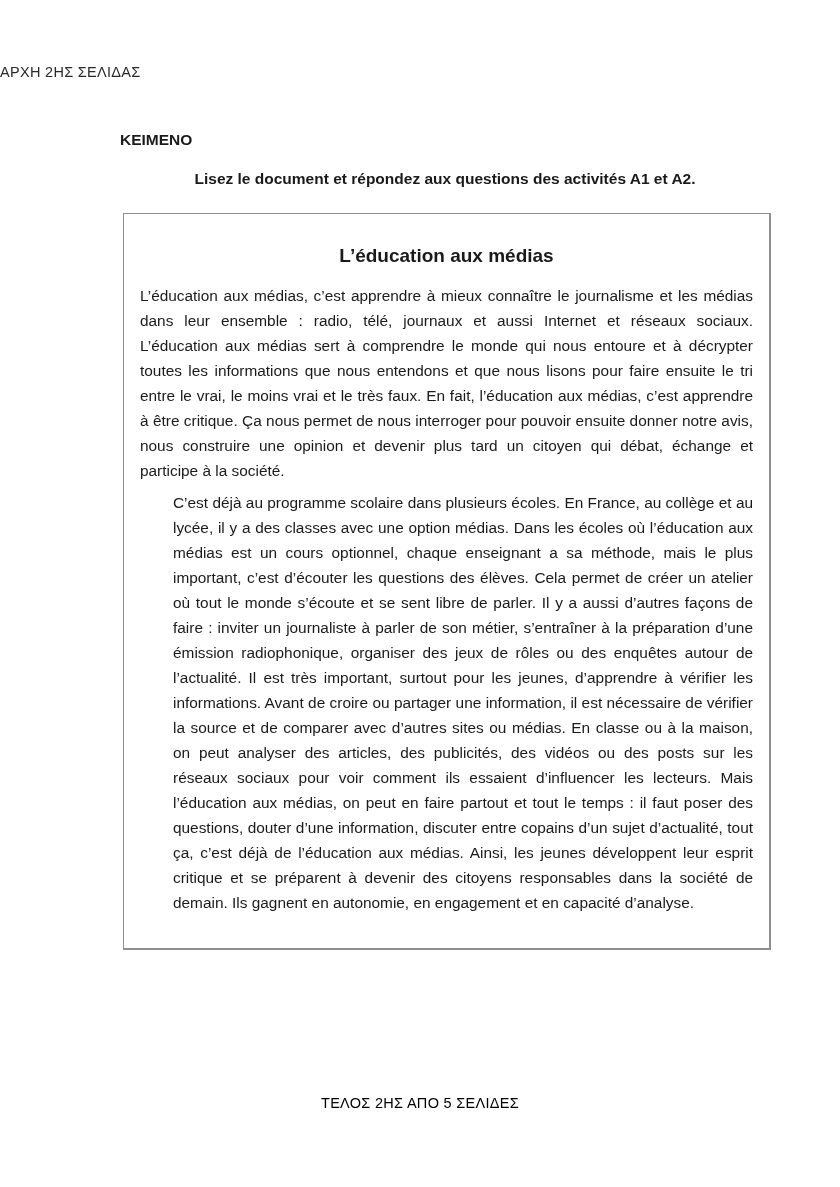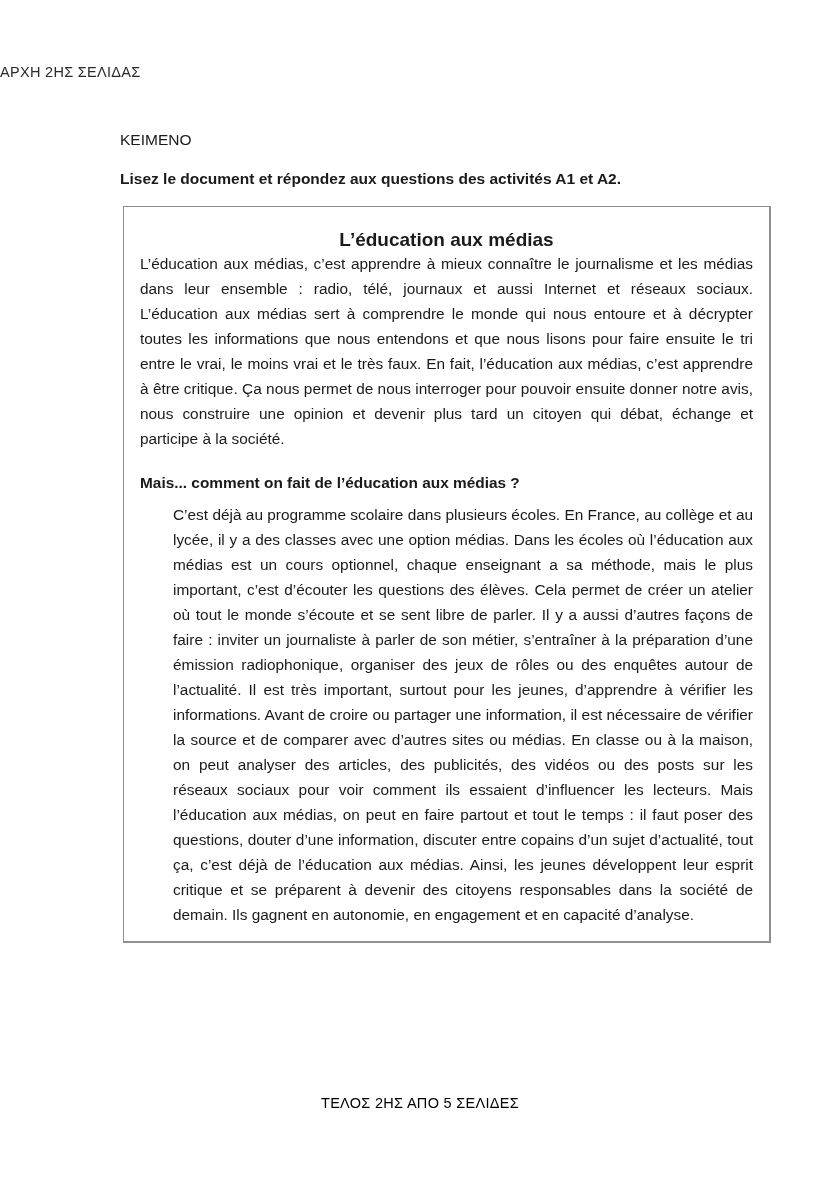--- a/index.html
+++ b/index.html
@@ -20,49 +20,51 @@
     text-align: left;
     font-size: 14.5px;
     letter-spacing: 0.3px;
     color: #2a2a2a;
   }
   .section-label {
     position: absolute;
     top: 131px;
     left: 120px;
     font-size: 15.5px;
-    font-weight: normal;
+    font-weight: bold;
   }
   .instruction {
     position: absolute;
     top: 170px;
     left: 120px;
     width: 650px;
     font-size: 15.5px;
     font-weight: bold;
+    text-align: center;
   }
   .document-box {
     position: absolute;
-    top: 206px;
+    top: 213px;
     left: 123px;
     width: 648px;
     height: 737px;
     border: 1px solid #8f8f8f;
     border-right-width: 2px;
     border-bottom-width: 2px;
     background: #ffffff;
-    padding: 0 16px;
+    padding: 9px 16px;
   }
   .document-title {
     margin-top: 22px;
     text-align: center;
     font-size: 19px;
     font-weight: bold;
   }
   .doc-paragraph {
+    margin-top: 16px;
     font-size: 15.4px;
     line-height: 25px;
     text-align: justify;
   }
   .doc-subheading {
     margin-top: 19px;
     font-size: 15.4px;
     line-height: 25px;
     font-weight: bold;
   }
@@ -96,20 +98,19 @@
 <div class="section-label">KEIMENO</div>
 
 <div class="instruction">Lisez le document et répondez aux questions des activités A1 et A2.</div>
 
 <div class="document-box">
 
   <div class="document-title">L’éducation aux médias</div>
 
   <div class="doc-paragraph">L’éducation aux médias, c’est apprendre à mieux connaître le journalisme et les médias dans leur ensemble : radio, télé, journaux et aussi Internet et réseaux sociaux. L’éducation aux médias sert à comprendre le monde qui nous entoure et à décrypter toutes les informations que nous entendons et que nous lisons pour faire ensuite le tri entre le vrai, le moins vrai et le très faux. En fait, l’éducation aux médias, c’est apprendre à être critique. Ça nous permet de nous interroger pour pouvoir ensuite donner notre avis, nous construire une opinion et devenir plus tard un citoyen qui débat, échange et participe à la société.</div>
 
-  <div class="doc-subheading">Mais... comment on fait de l’éducation aux médias ?</div>
 
   <div class="doc-paragraph second">C’est déjà au programme scolaire dans plusieurs écoles. En France, au collège et au lycée, il y a des classes avec une option médias. Dans les écoles où l’éducation aux médias est un cours optionnel, chaque enseignant a sa méthode, mais le plus important, c’est d’écouter les questions des élèves. Cela permet de créer un atelier où tout le monde s’écoute et se sent libre de parler. Il y a aussi d’autres façons de faire : inviter un journaliste à parler de son métier, s’entraîner à la préparation d’une émission radiophonique, organiser des jeux de rôles ou des enquêtes autour de l’actualité. Il est très important, surtout pour les jeunes, d’apprendre à vérifier les informations. Avant de croire ou partager une information, il est nécessaire de vérifier la source et de comparer avec d’autres sites ou médias. En classe ou à la maison, on peut analyser des articles, des publicités, des vidéos ou des posts sur les réseaux sociaux pour voir comment ils essaient d’influencer les lecteurs. Mais l’éducation aux médias, on peut en faire partout et tout le temps : il faut poser des questions, douter d’une information, discuter entre copains d’un sujet d’actualité, tout ça, c’est déjà de l’éducation aux médias. Ainsi, les jeunes développent leur esprit critique et se préparent à devenir des citoyens responsables dans la société de demain. Ils gagnent en autonomie, en engagement et en capacité d’analyse.</div>
 
 
 </div>
 
 <div class="page-footer">ΤΕΛΟΣ 2ΗΣ ΑΠΟ 5 ΣΕΛΙΔΕΣ</div>
 
 </body></html>

